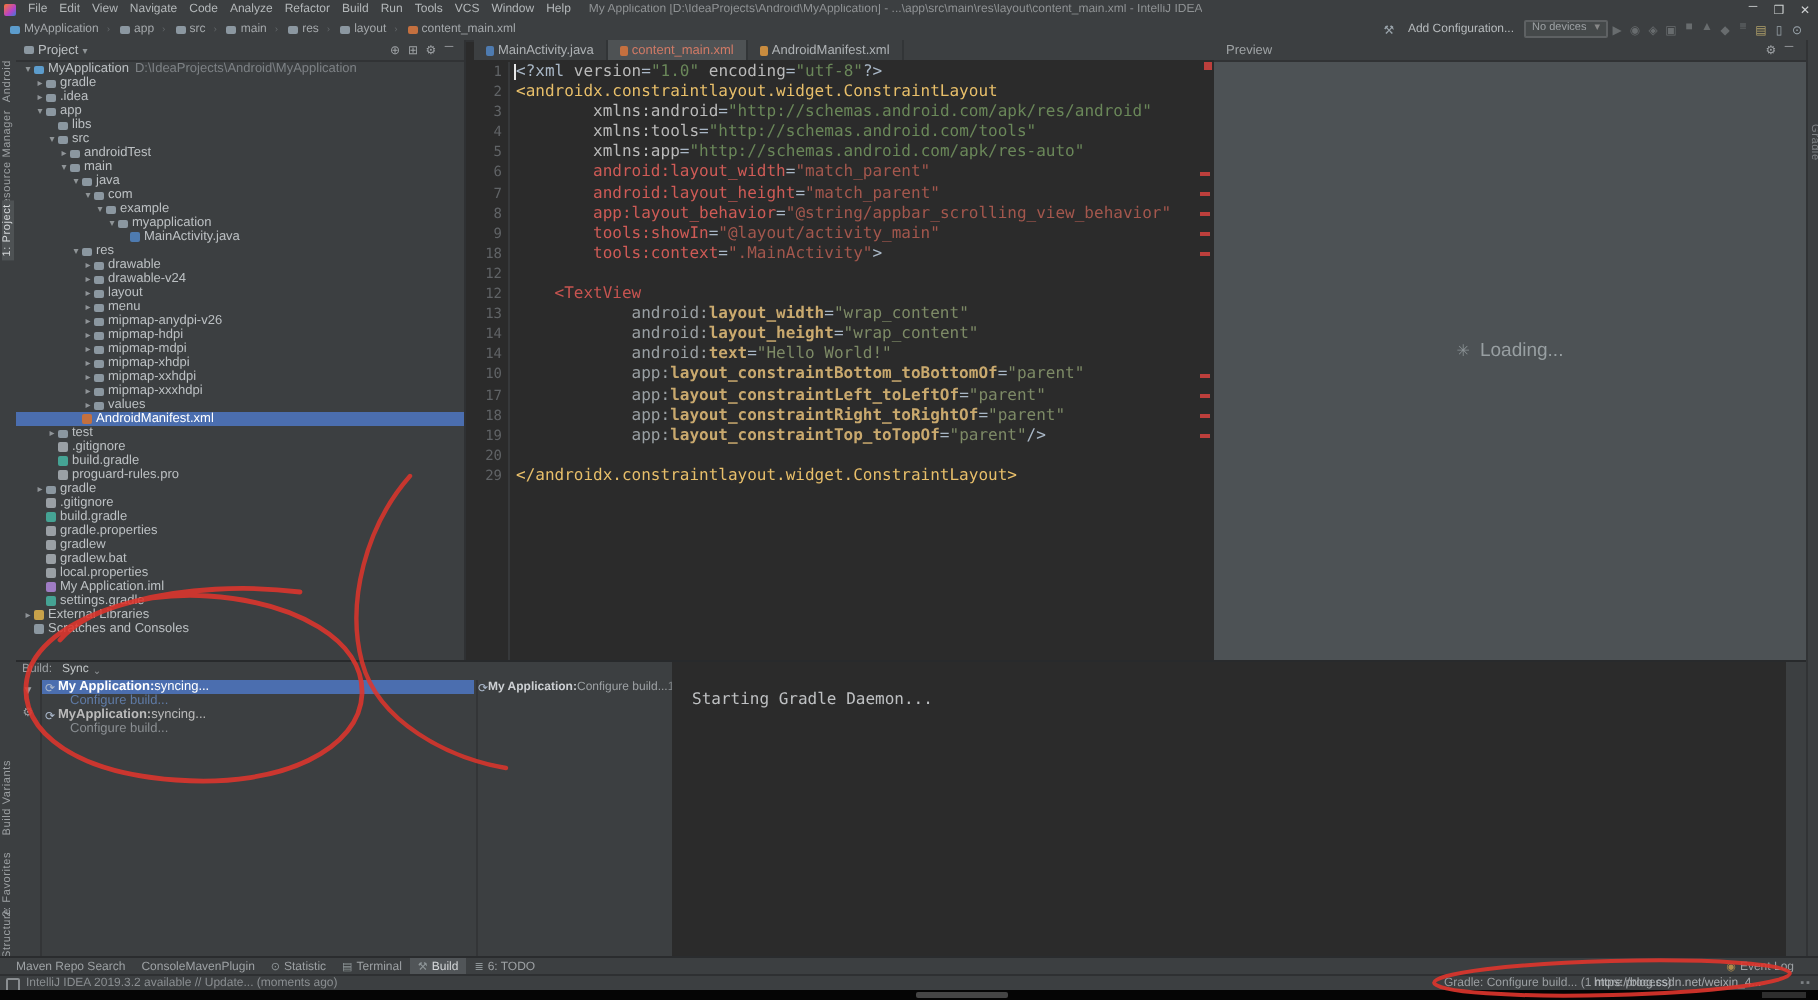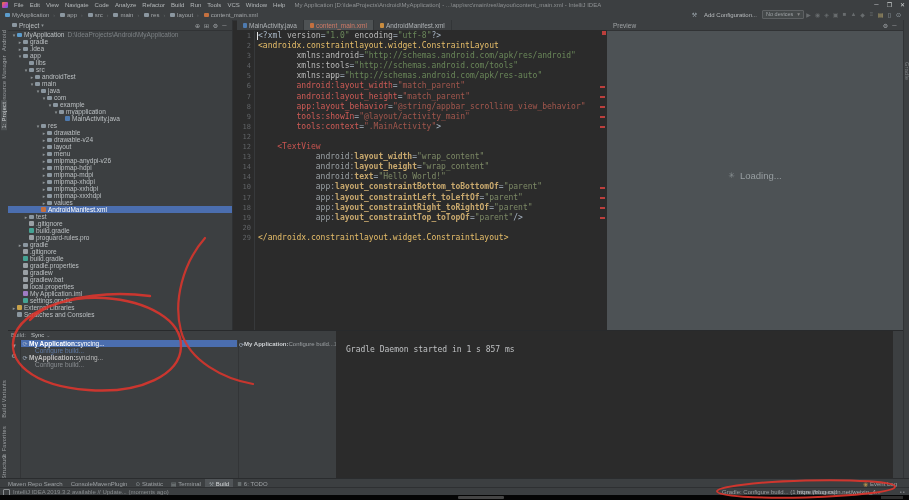--- a/index.html
+++ b/index.html
@@ -526,21 +526,21 @@
     </div>
   <div id="btask">
     <div class="throw">
       <span class="bic">⟳</span>
       <span class="bb">My Application:</span>
       <span class="rest"> Configure build...</span>
       <span class="dur">1 s</span>
     </div>
   </div>
   <div id="bconsole">
-      <div>Gradle Daemon started in 1 s 857 ms</div>
+      <div>Starting Gradle Daemon...</div>
     </div>
 </div>
 
 <div id="toolwinbar" class="abs">
   <span id="twitems" style="display:flex;align-items:center;margin-left:4px;">
       <span class="twi">
         <span>Maven Repo Search</span>
       </span>
       <span class="twi">
         <span>ConsoleMavenPlugin</span>

